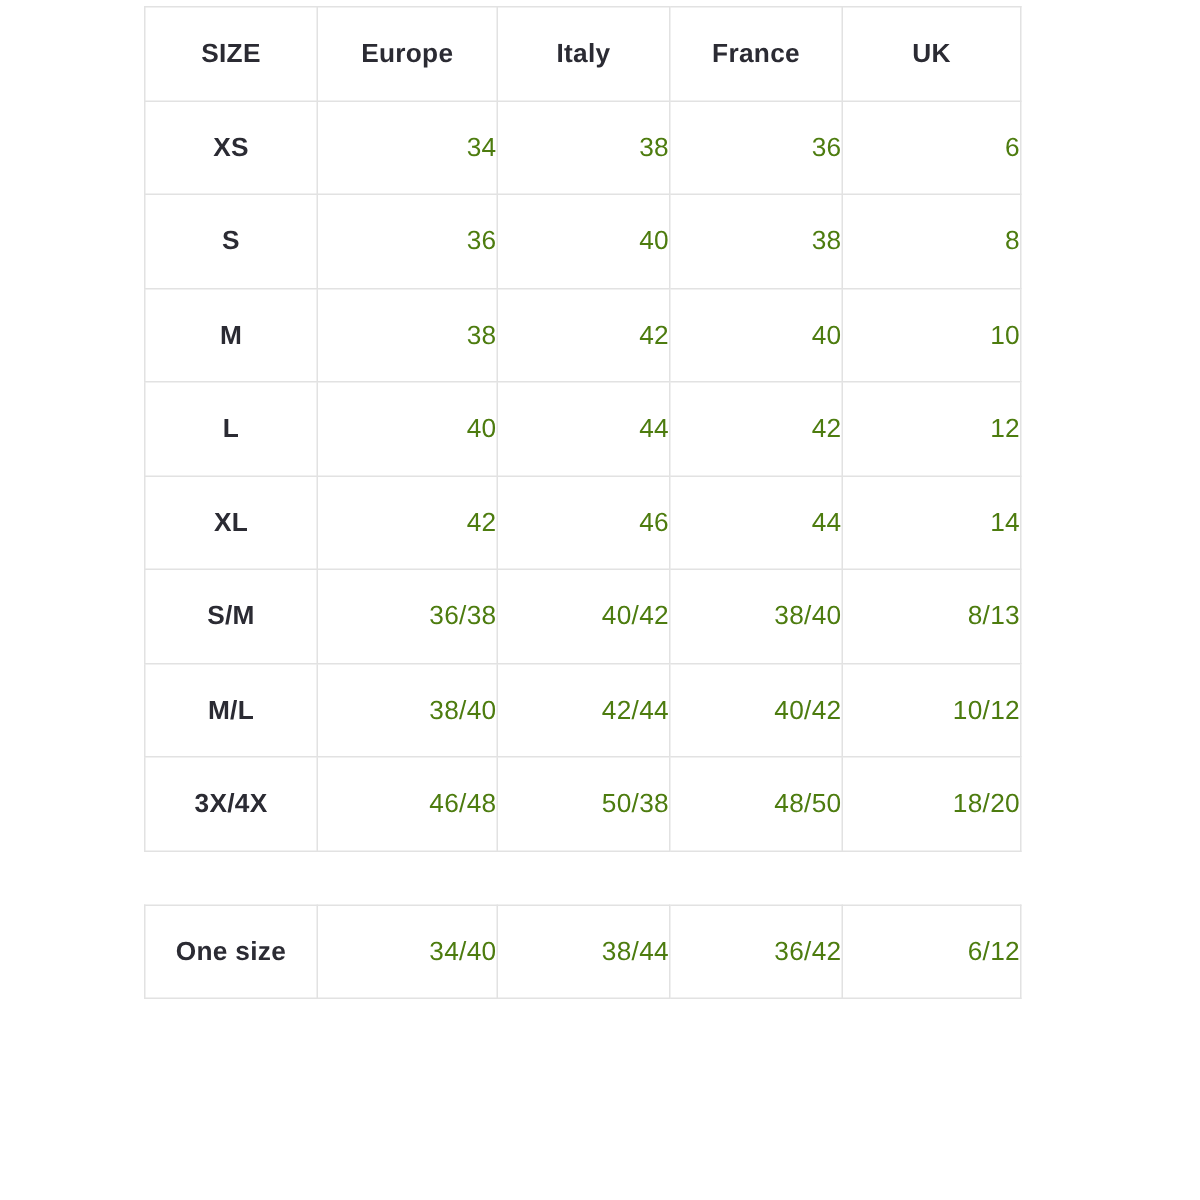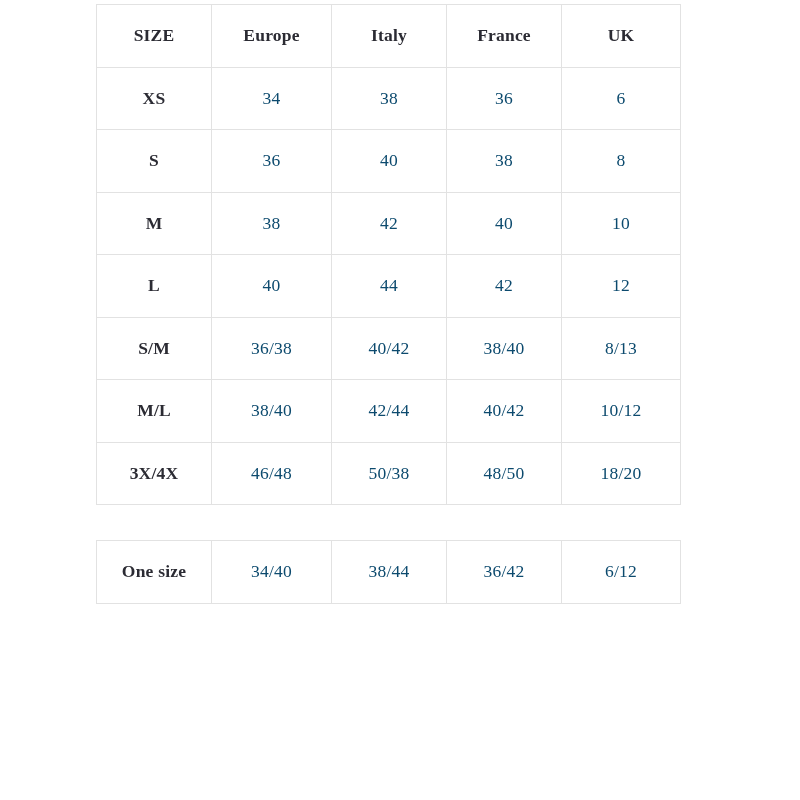--- a/index.html
+++ b/index.html
@@ -10,21 +10,20 @@
     height: 800px;
     font-family: "Liberation Sans", "DejaVu Sans", sans-serif;
     -webkit-font-smoothing: antialiased;
   }
   .page {
     position: relative;
     width: 800px;
     height: 712px;
     background: #ffffff;
     overflow: hidden;
-    font-family: Liberation Serif, serif;
   }
   .tables-wrap {
     position: absolute;
     left: 96px;
     top: 4px;
     width: 584px;
   }
   table {
     border-collapse: collapse;
     table-layout: fixed;
@@ -39,21 +38,22 @@
     padding: 0;
     font-size: 17.5px;
     letter-spacing: 0.2px;
   }
   th {
     font-weight: 700;
     color: #2b2b33;
   }
   td {
     font-weight: 400;
-    color: #0c4a6e;
+    color: #4d7c0f;
+    text-align: right;
   }
   .extra-table {
     margin-top: 35px;
     padding-left: 48px;
   }
   col.c-label  { width: 115px; }
   col.c-europe { width: 120px; }
   col.c-italy  { width: 115px; }
   col.c-france { width: 115px; }
   col.c-uk     { width: 119px; }
@@ -104,20 +104,27 @@
           <td>10</td>
         </tr>
         <tr>
           <th>L</th>
           <td>40</td>
           <td>44</td>
           <td>42</td>
           <td>12</td>
         </tr>
         <tr>
+          <th>XL</th>
+          <td>42</td>
+          <td>46</td>
+          <td>44</td>
+          <td>14</td>
+        </tr>
+        <tr>
           <th>S/M</th>
           <td>36/38</td>
           <td>40/42</td>
           <td>38/40</td>
           <td>8/13</td>
         </tr>
         <tr>
           <th>M/L</th>
           <td>38/40</td>
           <td>42/44</td>

